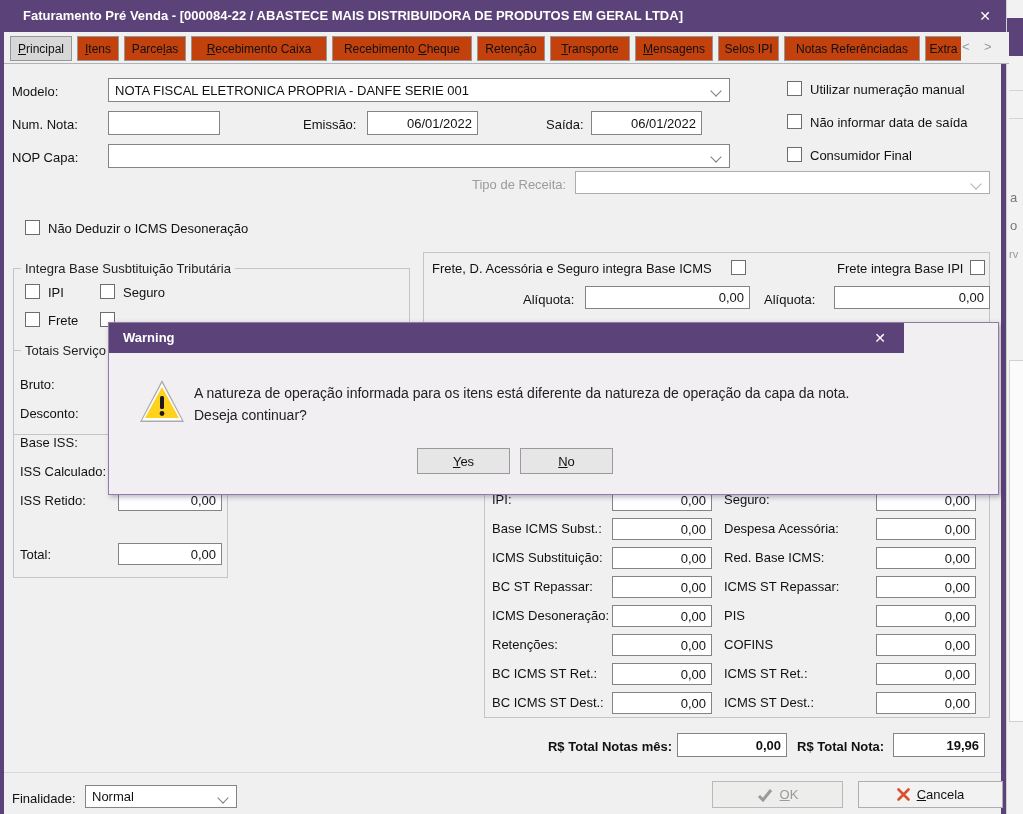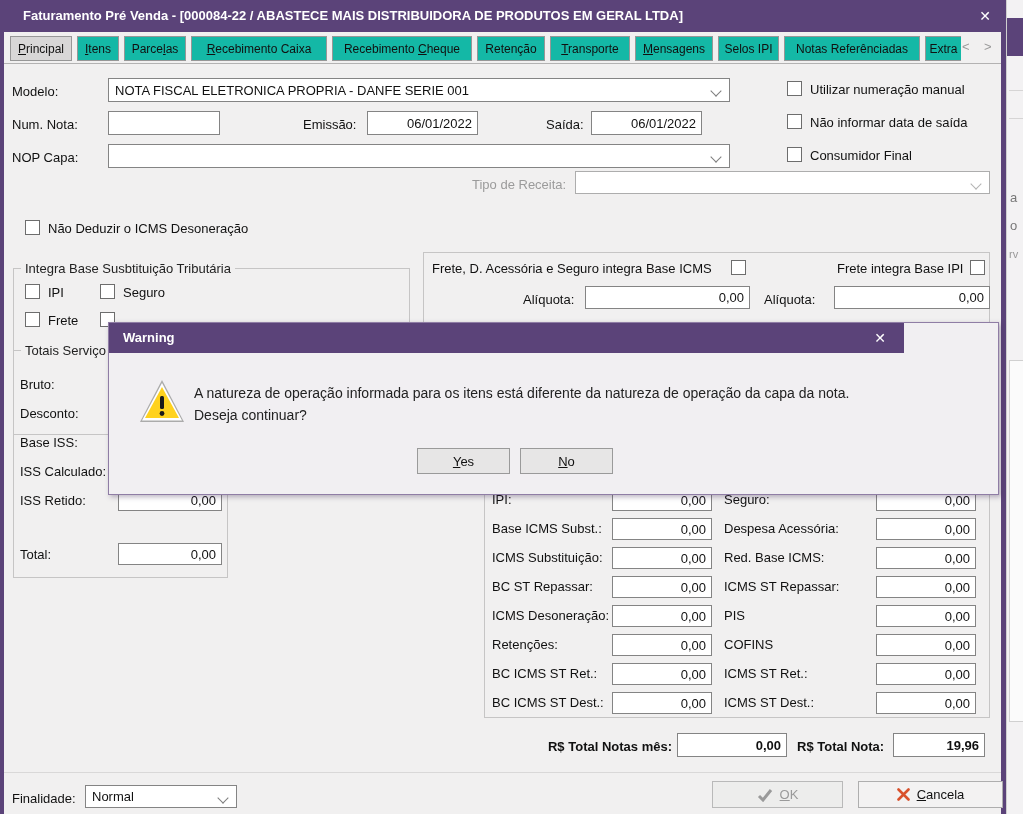--- a/index.html
+++ b/index.html
@@ -14,21 +14,21 @@
   .fld.num{justify-content:flex-end;padding-right:5px;}
   .fld.txt{padding-left:6px;}
   .fld.dis{border-color:#adadad;}
   .cb{position:absolute;width:15px;height:15px;background:#fff;border:1px solid #6d6d6d;box-sizing:border-box;}
   .grp{position:absolute;border:1px solid #c6c5c5;box-sizing:border-box;}
   .cap{position:absolute;top:-8px;left:7px;background:#f1f0f0;padding:0 4px;font-size:13px;color:#222;white-space:nowrap;}
   .chv{position:absolute;right:9px;top:8px;width:7px;height:7px;
        border-right:1px solid #7e7e7e;border-bottom:1px solid #7e7e7e;transform:rotate(45deg);}
   .chv.dis{border-color:#b3b3b3;}
   .titlebar{position:absolute;left:0;top:0;width:100%;height:32px;background:#5b4379;}
-  .tab{position:absolute;top:4px;height:25px;box-sizing:border-box;background:#14b8a6;
+  .tab{position:absolute;top:4px;height:25px;box-sizing:border-box;background:#c2410c;
        border:1px solid #979797;display:flex;align-items:center;justify-content:center;
        font-size:12px;color:#111;overflow:hidden;white-space:nowrap;}
   .tab.active{background:#d8d7d7;}
   .btn{position:absolute;background:#e9e8e8;border:1px solid #9a9a9a;box-sizing:border-box;
        display:flex;align-items:center;justify-content:center;font-size:13px;color:#111;gap:7px;}
   .line{position:absolute;background:#d9d8d8;height:1px;}
   u{text-decoration:underline;}
 </style>
 </head>
 <body>
@@ -50,21 +50,21 @@
   <div class="abs" style="left:0;top:0;width:1006px;height:814px;background:#f1f0f0;">
 
     <div class="titlebar">
       <span class="t bold" style="left:10px;top:8px;color:#fff;font-size:13px;margin-left:13px;">Faturamento Pré Venda - [000084-22 / ABASTECE MAIS DISTRIBUIDORA DE PRODUTOS EM GERAL LTDA]</span>
       <span class="abs" style="left:972px;top:5px;width:26px;height:22px;display:flex;align-items:center;justify-content:center;color:#fff;font-size:14px;cursor:default;">✕</span>
     </div>
 
     <div class="abs" style="left:0;top:32px;width:4px;height:782px;background:#5b4379;"></div>
     <div class="abs" style="left:1001px;top:32px;width:5px;height:782px;background:#5b4379;"></div>
 
-    <div class="abs" style="left:4px;top:32px;width:997px;height:31px;background:#f1f0f0;border-bottom:1px solid #b3b2b2;">
+    <div class="abs" style="left:4px;top:32px;width:997px;height:31px;background:#f1f0f0;border-bottom:1px solid #b3b2b2;padding-left:8px;">
       <div class="tab active" style="left:6px;width:62px;">
           <span><u>P</u>rincipal</span>
         </div>
       <div class="tab" style="left:73px;width:42px;">
           <span><u>I</u>tens</span>
         </div>
       <div class="tab" style="left:120px;width:62px;">
           <span>Parce<u>l</u>as</span>
         </div>
       <div class="tab" style="left:187px;width:136px;">

